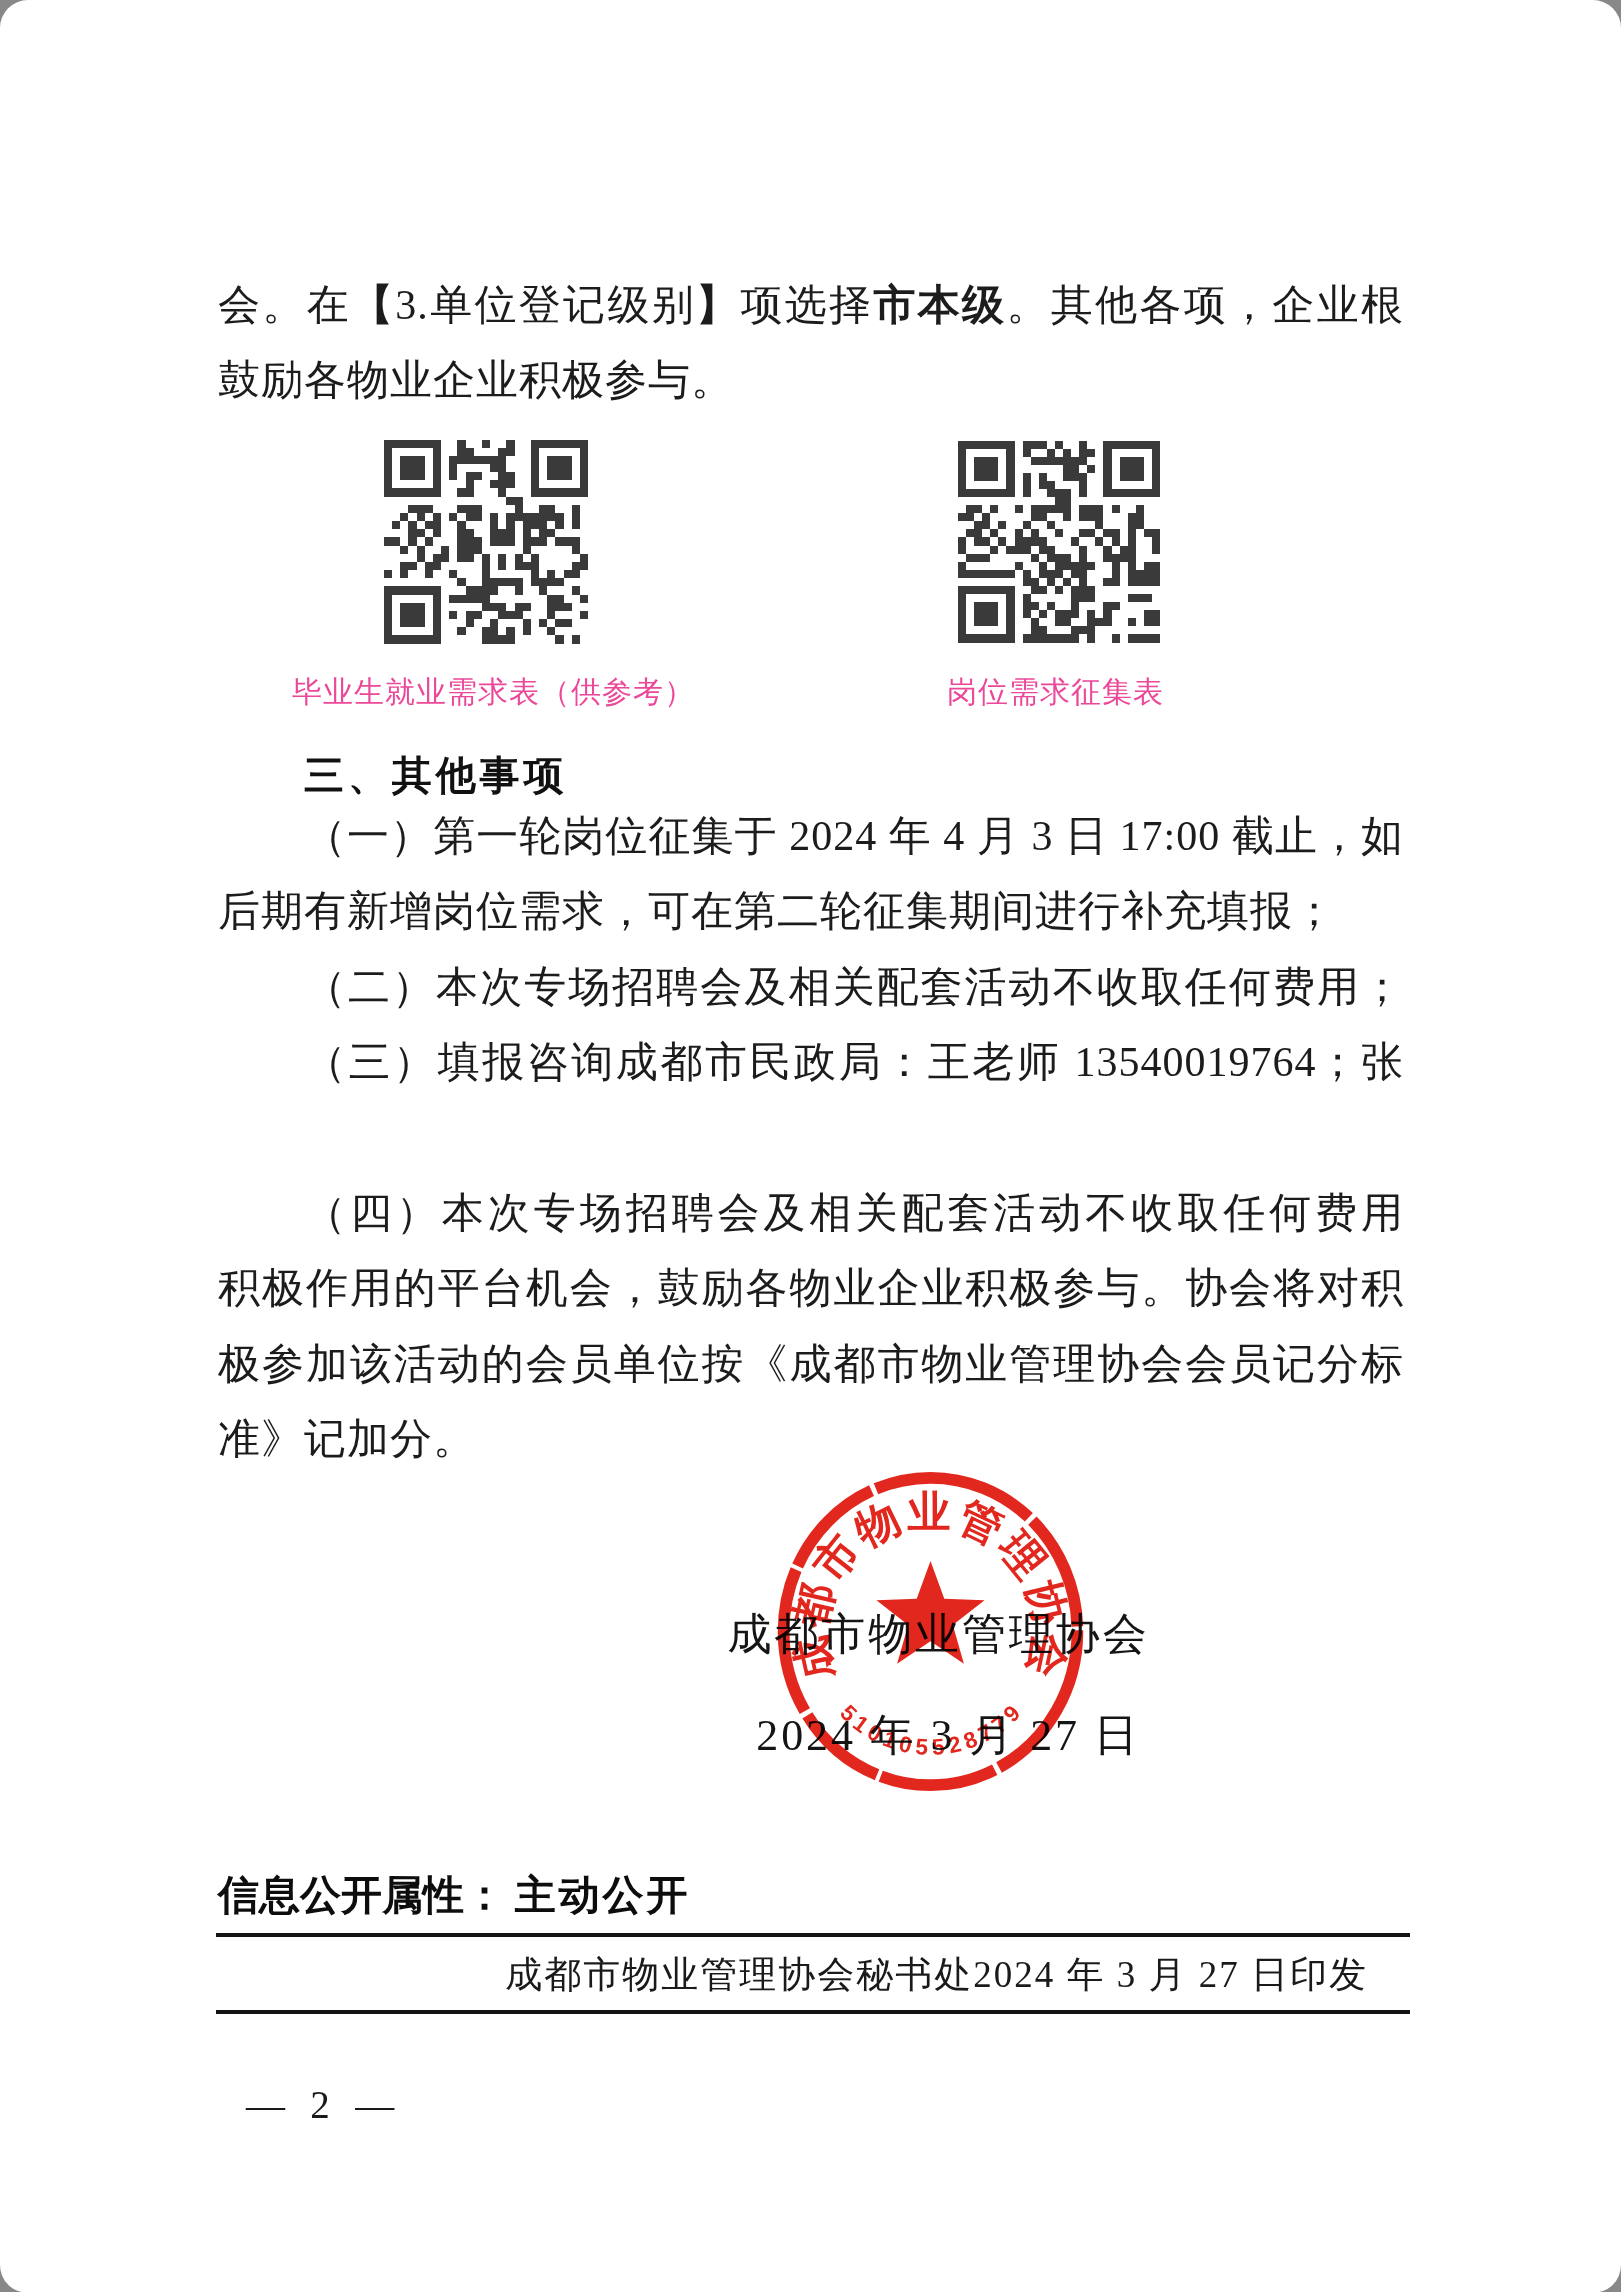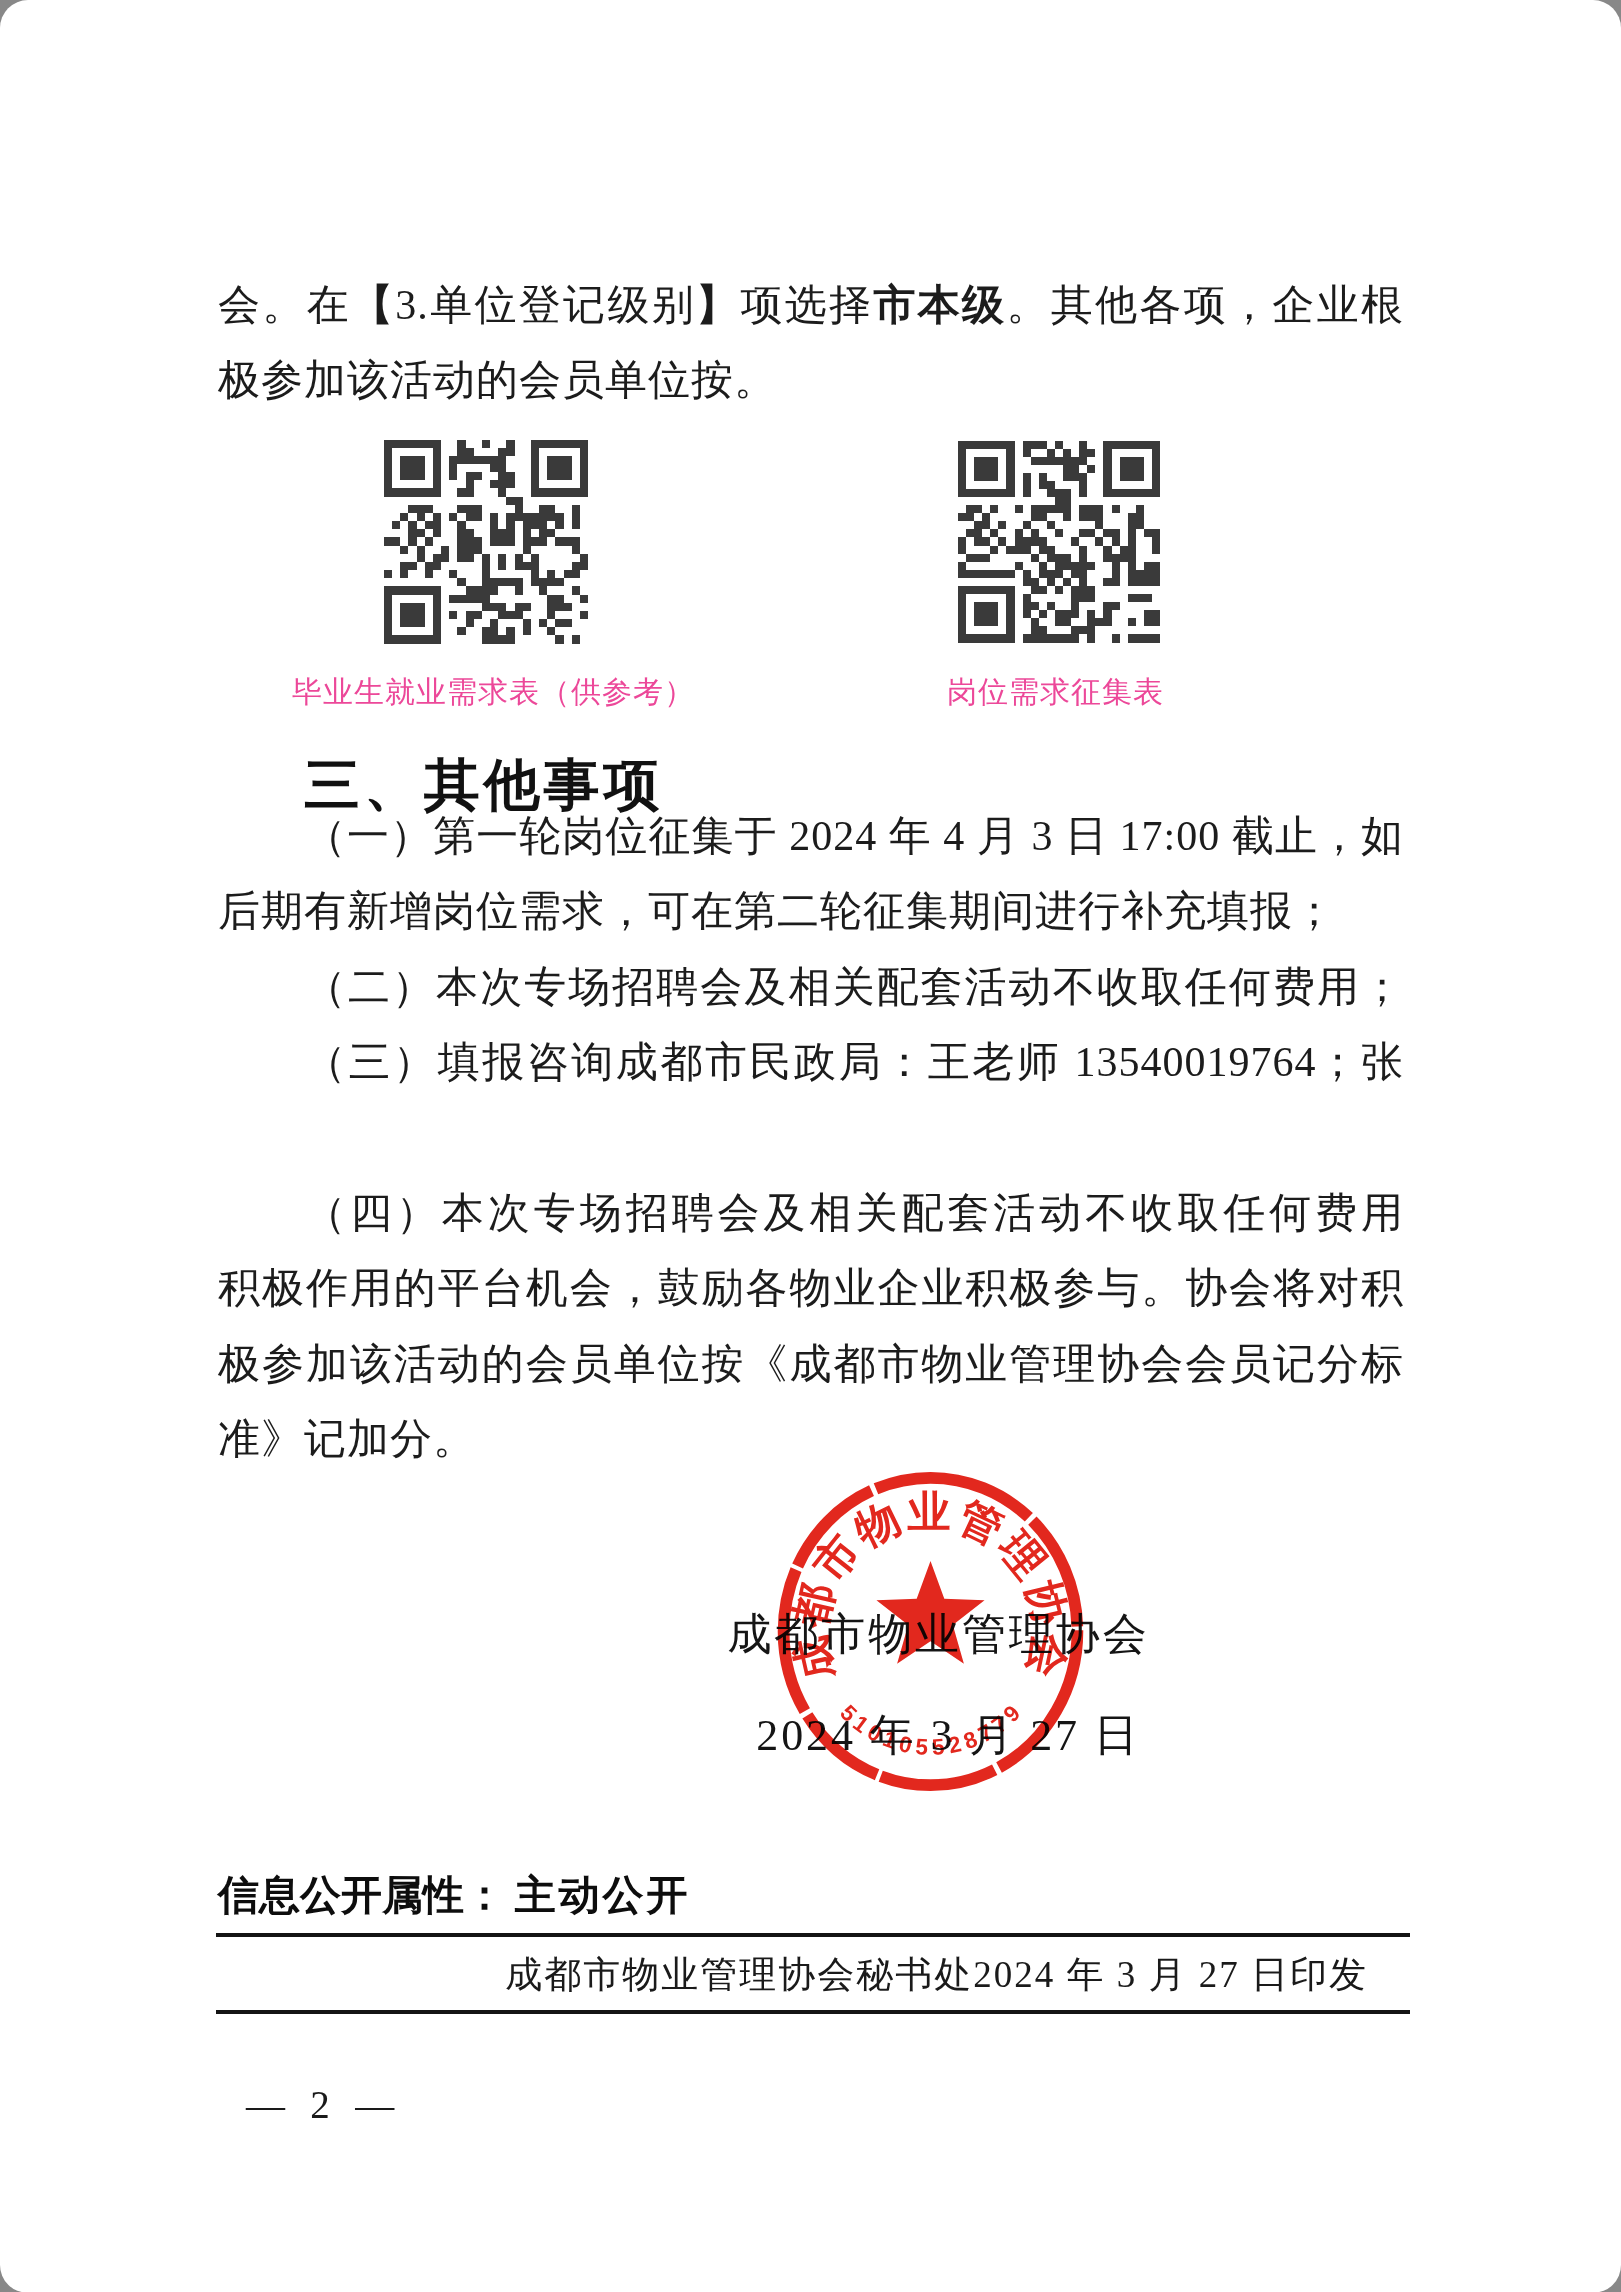--- a/index.html
+++ b/index.html
@@ -13,21 +13,21 @@
     font-size:42px;line-height:55px;letter-spacing:1px;
   }
   .j{text-align:justify;text-align-last:justify;}
   .ind{text-indent:86px;}
   .hei{font-family:"Liberation Sans",sans-serif;font-weight:700;}
   b.blk{font-weight:700;}
   
   .h3{
     position:absolute;left:304px;top:748px;
     font-family:"Liberation Sans",sans-serif;font-weight:700;
-    font-size:56px;letter-spacing:3.9px;color:#111;
+    font-size:40px;letter-spacing:3.9px;color:#111;
   }
   
   .qr{position:absolute;shape-rendering:crispEdges;}
   .qr-cap{position:absolute;top:672px;font-size:30px;letter-spacing:1px;color:#ec4899;}
   
   .sig{position:absolute;text-align:center;font-size:44px;letter-spacing:2.9px;z-index:2;color:#151515;}
   
   .seal{position:absolute;left:765px;top:1460px;width:331px;height:343px;z-index:3;mix-blend-mode:multiply;}
   
   .disc{position:absolute;left:218px;top:1868px;font-size:41px;font-weight:700;color:#0d0d0d;}
@@ -45,21 +45,21 @@
     position:absolute;left:221px;top:2082px;width:206px;text-align:center;
     font-size:39px;letter-spacing:7.8px;color:#1a1a1a;
   }
 </style>
 </head>
 <body>
 
 <div class="page">
 
   <div class="bodyline j" style="top:277px"><span>会。在</span><b class="blk">【</b><span>3.单位登记级别</span><b class="blk">】</b><span>项选择</span><b class="hei">市本级</b><span>。其他各项，企业根</span></div>
-  <div class="bodyline" style="top:353px">极参加该活动的会员单位按。</div>
+  <div class="bodyline" style="top:353px">鼓励各物业企业积极参与。</div>
 
   <svg class="qr" style="left:384px;top:439px;width:204px;height:205px" viewBox="0 0 25 25">
       <rect x="0" y="0" width="7" height="1" fill="#3a3a3a"></rect>
       <rect x="0" y="6" width="7" height="1" fill="#3a3a3a"></rect>
       <rect x="0" y="1" width="1" height="5" fill="#3a3a3a"></rect>
       <rect x="6" y="1" width="1" height="5" fill="#3a3a3a"></rect>
       <rect x="2" y="2" width="3" height="3" fill="#3a3a3a"></rect>
       <rect x="18" y="0" width="7" height="1" fill="#3a3a3a"></rect>
       <rect x="18" y="6" width="7" height="1" fill="#3a3a3a"></rect>
       <rect x="18" y="1" width="1" height="5" fill="#3a3a3a"></rect>

